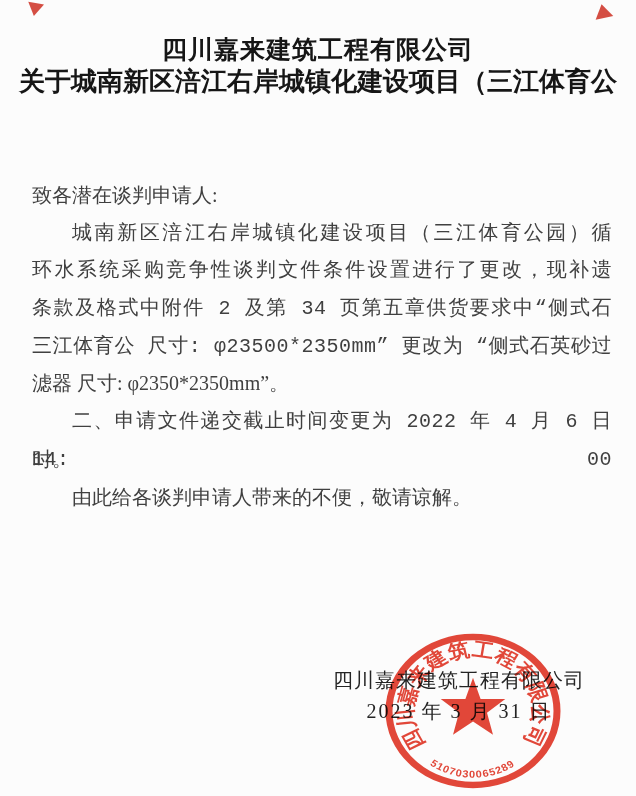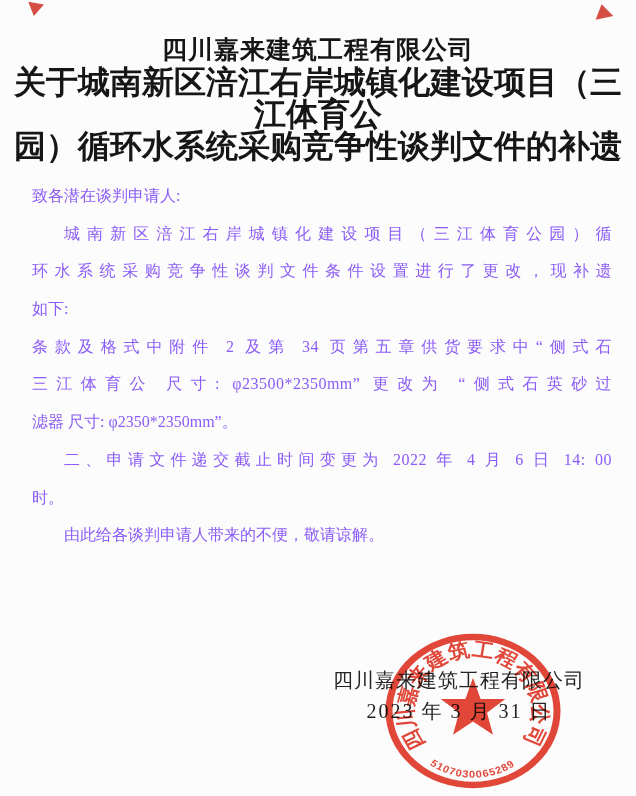--- a/index.html
+++ b/index.html
@@ -21,35 +21,36 @@
   .mark-right{
     right:24px;top:4px;
     border-left:9px solid transparent;border-right:9px solid transparent;
     border-bottom:14px solid #cf3b2f;transform:rotate(-12deg);opacity:.9;
   }
   .title-block{
     position:absolute;top:33px;left:0;right:0;
     text-align:center;font-weight:700;color:#161616;
   }
   .t1{font-size:25px;line-height:33px;letter-spacing:1px;}
-  .t2{font-size:32px;line-height:32px;}
+  .t2{font-size:26px;line-height:32px;}
   .body-block{
     position:absolute;top:177px;left:32px;width:580px;
-    font-size:16px;color:#8b5cf6;
+    font-size:20px;color:#404040;
   }
   .bline{
     line-height:37.7px;height:37.7px;
     white-space:nowrap;text-align:left;
   }
   .bline.ind{text-indent:2em;}
   .bline.fill{
     white-space:normal;
     text-align:justify;
     text-align-last:justify;
     letter-spacing:.5px;
+    font-family:Liberation Mono, monospace;
   }
   .sig-block{
     position:absolute;top:667px;right:46px;width:262px;
     text-align:center;font-size:20px;color:#242424;
   }
   .sig-company{line-height:26px;letter-spacing:1px;white-space:nowrap;}
   .sig-date{line-height:36px;letter-spacing:2px;white-space:nowrap;}
   .seal{
     position:absolute;left:380px;top:626px;
     width:186px;height:170px;
@@ -60,29 +61,27 @@
 <body>
 
 <div class="page">
 
   <div class="corner-mark mark-left"></div>
   <div class="corner-mark mark-right"></div>
 
   <div class="title-block">
     <div class="t1">四川嘉来建筑工程有限公司</div>
     <div class="t2">关于城南新区涪江右岸城镇化建设项目（三江体育公</div>
-    <div class="t2">园）循环水系统采购竞争性谈判文件的补遗</div>
   </div>
 
   <div class="body-block">
 
   <div class="bline">致各潜在谈判申请人:</div>
       <div class="bline ind fill">城南新区涪江右岸城镇化建设项目（三江体育公园）循</div>
       <div class="bline fill">环水系统采购竞争性谈判文件条件设置进行了更改，现补遗</div>
-      <div class="bline">如下:</div>
       <div class="bline fill">条款及格式中附件 2 及第 34 页第五章供货要求中“侧式石</div>
       <div class="bline fill">三江体育公 尺寸: φ23500*2350mm” 更改为 “侧式石英砂过</div>
       <div class="bline">滤器 尺寸: φ2350*2350mm”。</div>
       <div class="bline ind fill">二、申请文件递交截止时间变更为 2022 年 4 月 6 日 14: 00</div>
       <div class="bline">时。</div>
       <div class="bline ind">由此给各谈判申请人带来的不便，敬请谅解。</div>
     </div>
 
   <div class="sig-block">
     <div class="sig-company">四川嘉来建筑工程有限公司</div>

